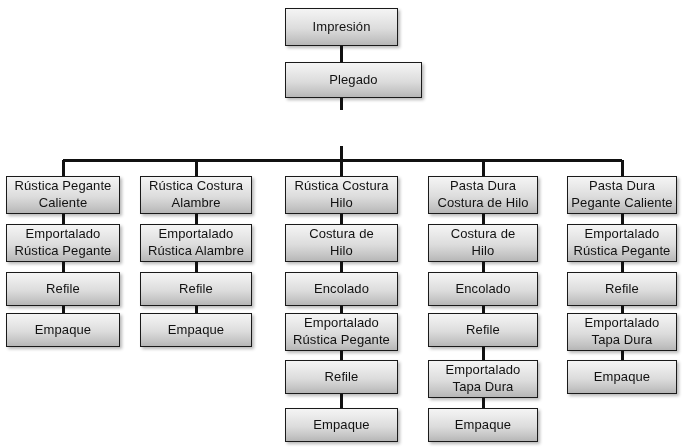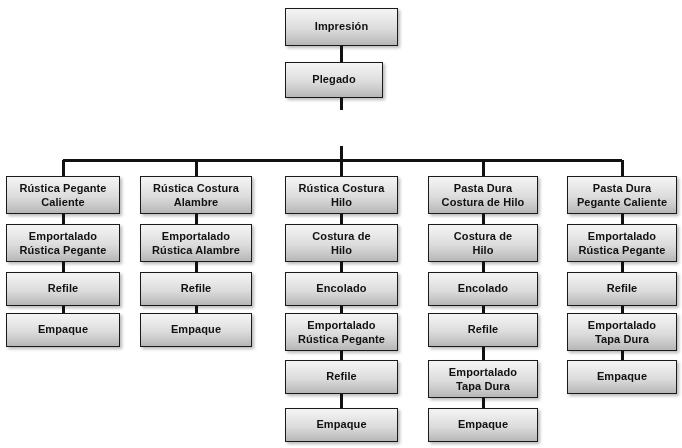--- a/index.html
+++ b/index.html
@@ -21,43 +21,43 @@
     position: absolute;
     box-sizing: border-box;
     border: 1px solid #1a1a1a;
     background: linear-gradient(to bottom, #f4f4f4 0%, #ededed 18%, #dcdcdc 55%, #c4c4c4 85%, #b6b6b6 100%);
     box-shadow: 2px 2px 3px rgba(0,0,0,0.28);
     display: flex;
     align-items: center;
     justify-content: center;
     text-align: center;
     color: #111111;
-    font-size: 11px;
-    font-weight: bold;
+    font-size: 13px;
+    font-weight: normal;
     line-height: 1.25;
     letter-spacing: 0.1px;
     padding: 12px 3px;
     white-space: pre-line;
   }
   .node.two-line {
     line-height: 1.3;
   }
   .conn {
     position: absolute;
     background: #111111;
   }
   .conn.v { width: 3px; }
   .conn.h { height: 3px; }
 </style>
 </head>
 <body>
 
 <div id="canvas">
     <div class="node" style="left: 285px; top: 8px; width: 113px; height: 38px;">Impresión</div>
-    <div class="node" style="left: 285px; top: 62px; width: 98px; height: 36px;">Plegado</div>
+    <div class="node" style="left: 285px; top: 62px; width: 137px; height: 36px;">Plegado</div>
     <div class="conn v" style="left: 340px; top: 46px; height: 16px;"></div>
     <div class="conn v" style="left: 340px; top: 98px; height: 12px;"></div>
     <div class="conn v" style="left: 340px; top: 146px; height: 14px;"></div>
     <div class="conn h" style="left: 63px; top: 158.5px; width: 559px;"></div>
     <div class="conn v" style="left: 61.5px; top: 160px; height: 16px;"></div>
     <div class="node two-line" style="left: 6px; top: 176px; width: 114px; height: 38px;">Rústica Pegante
 Caliente</div>
     <div class="node two-line" style="left: 6px; top: 224px; width: 114px; height: 38px;">Emportalado
 Rústica Pegante</div>
     <div class="conn v" style="left: 61.5px; top: 214px; height: 10px;"></div>

